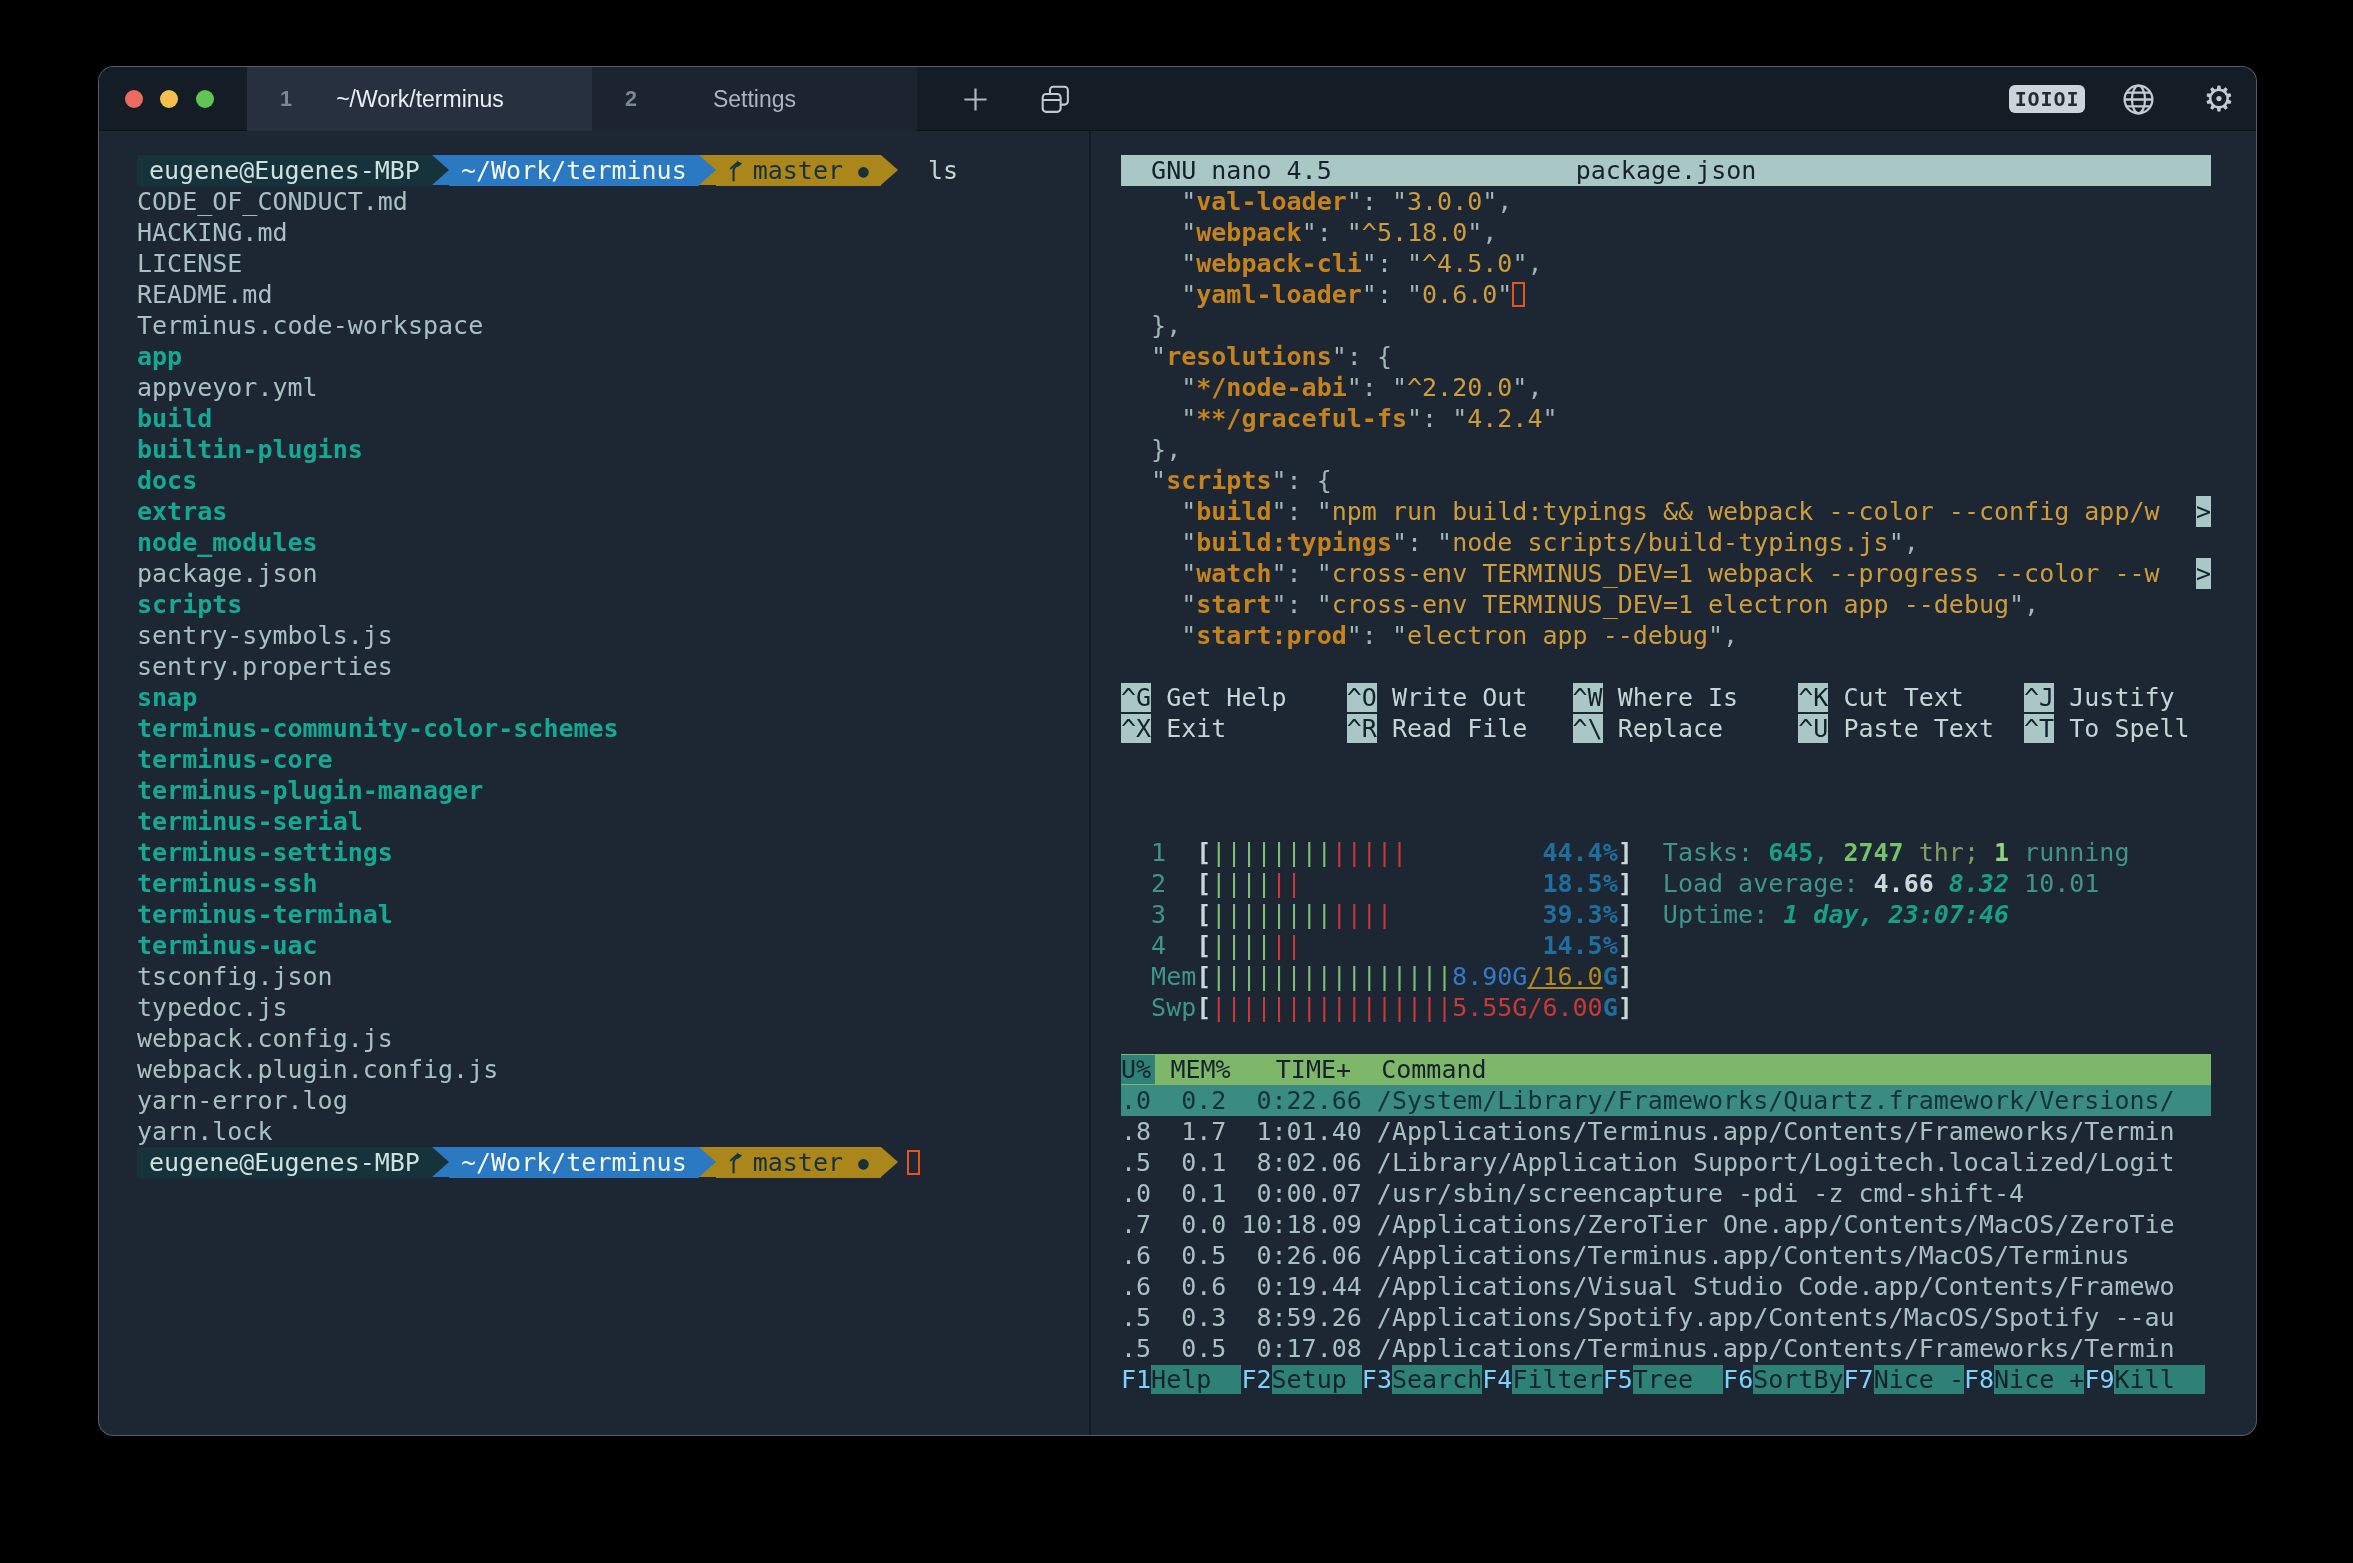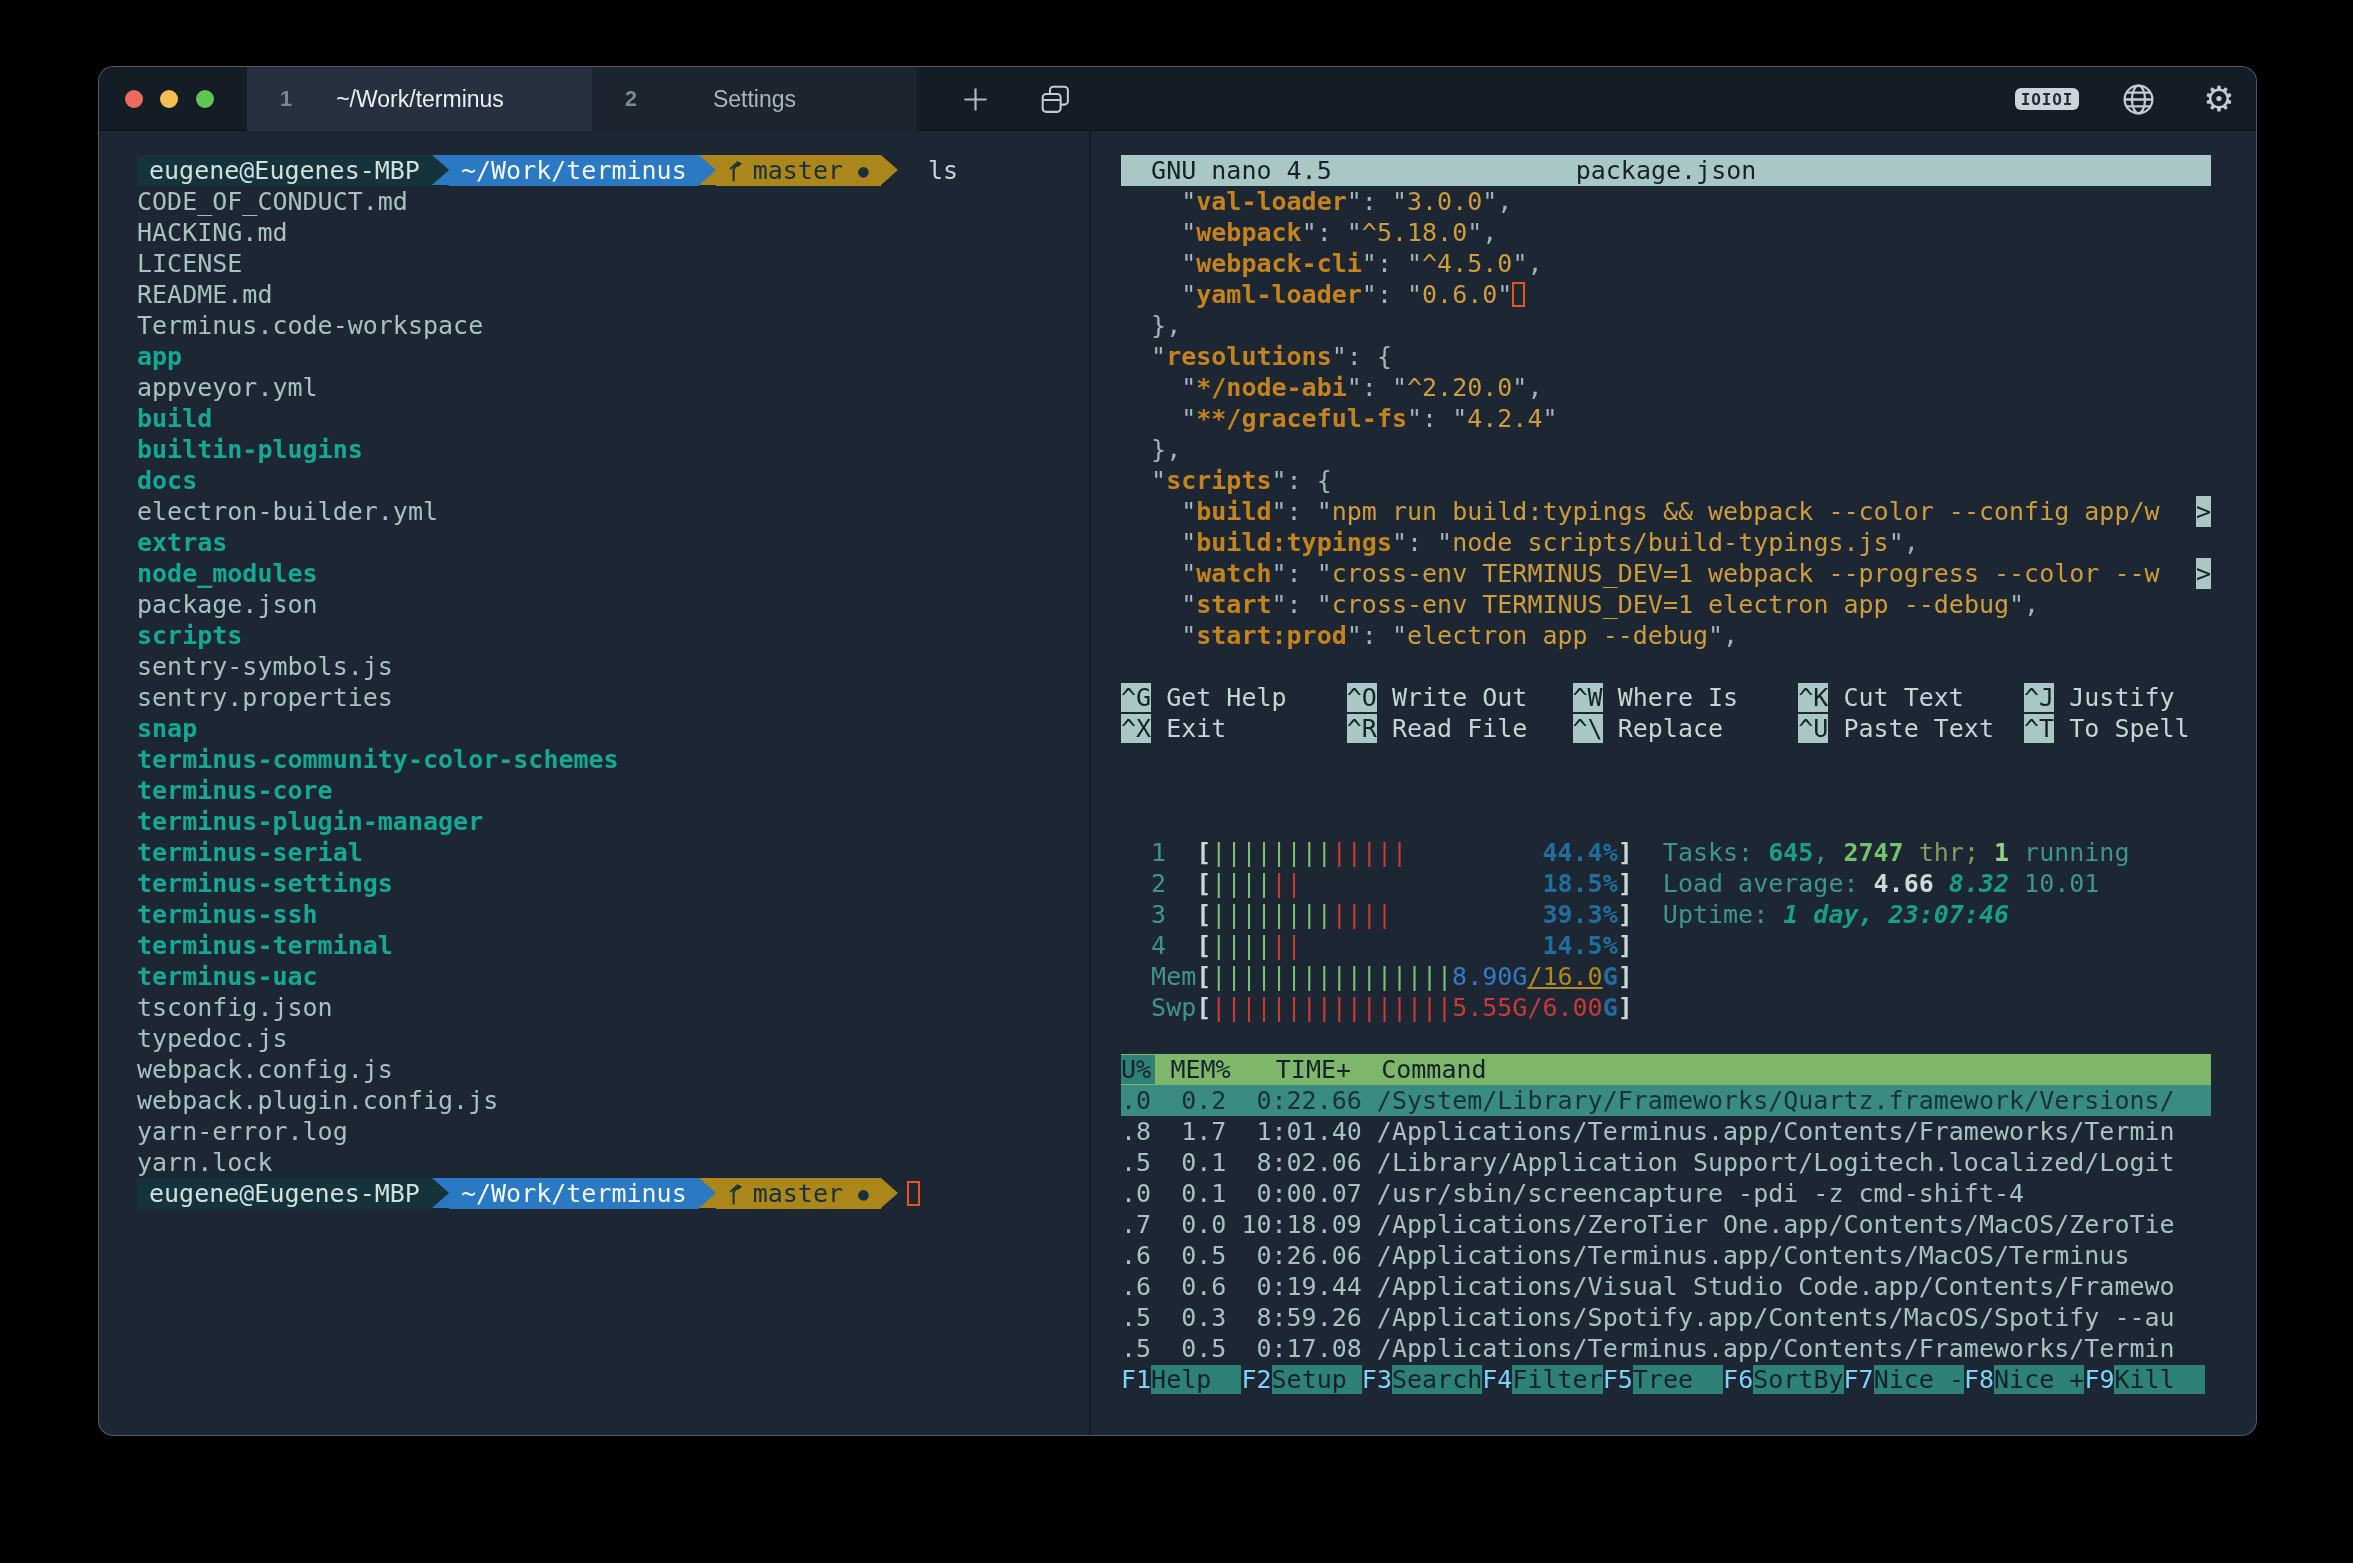--- a/index.html
+++ b/index.html
@@ -14,21 +14,21 @@
     border-bottom:0.9px solid #0c1219;font-family:"Liberation Sans",sans-serif;}
   .traffic{position:absolute;top:23px;width:18px;height:18px;border-radius:50%;}
   .tab{position:absolute;top:0;height:64px;}
   .tab .num{position:absolute;left:33px;top:0;line-height:64px;font-size:21.6px;color:#7a8795;font-weight:bold;}
   .tab .title{position:absolute;left:0;right:0;top:0;line-height:64px;text-align:center;font-size:23px;}
   .tab.active{background:var(--tab-active-bg);}
   .tab.active .title{color:#e9eff5;}
   .tab.inactive{background:var(--tab-inactive-bg);}
   .tab.inactive .title{color:#aab5c0;}
   .bar-icon{position:absolute;top:0;height:64px;display:flex;align-items:center;justify-content:center;color:#c3cad2;}
-  .serial-badge{background:#ccd3da;color:#232c36;border-radius:6px;font-size:16px;font-weight:bold;
+  .serial-badge{background:#ccd3da;color:#232c36;border-radius:6px;font-size:20px;font-weight:bold;
     letter-spacing:0.9px;padding:1.7px 6px;font-family:"DejaVu Sans Mono",monospace;}
   
   .pane{position:absolute;font-size:25px;color:var(--text-file);}
   .pane-left{left:38px;top:88px;width:950px;}
   .pane-right{left:1022px;top:88px;width:1090px;overflow:hidden;}
   .divider{position:absolute;left:990px;top:64px;bottom:0;width:1.7px;background:#121a24;}
   .row,.lline{height:var(--rh);line-height:var(--rh);white-space:pre;position:relative;}
   .dir{color:var(--dir-teal);font-weight:bold;}
   .file{color:var(--text-file);}
   
@@ -140,21 +140,20 @@
       <div class="lline"><span class="file">CODE_OF_CONDUCT.md</span></div>
       <div class="lline"><span class="file">HACKING.md</span></div>
       <div class="lline"><span class="file">LICENSE</span></div>
       <div class="lline"><span class="file">README.md</span></div>
       <div class="lline"><span class="file">Terminus.code-workspace</span></div>
       <div class="lline"><span class="dir">app</span></div>
       <div class="lline"><span class="file">appveyor.yml</span></div>
       <div class="lline"><span class="dir">build</span></div>
       <div class="lline"><span class="dir">builtin-plugins</span></div>
       <div class="lline"><span class="dir">docs</span></div>
-      <div class="lline"><span class="file">electron-builder.yml</span></div>
       <div class="lline"><span class="dir">extras</span></div>
       <div class="lline"><span class="dir">node_modules</span></div>
       <div class="lline"><span class="file">package.json</span></div>
       <div class="lline"><span class="dir">scripts</span></div>
       <div class="lline"><span class="file">sentry-symbols.js</span></div>
       <div class="lline"><span class="file">sentry.properties</span></div>
       <div class="lline"><span class="dir">snap</span></div>
       <div class="lline"><span class="dir">terminus-community-color-schemes</span></div>
       <div class="lline"><span class="dir">terminus-core</span></div>
       <div class="lline"><span class="dir">terminus-plugin-manager</span></div>

